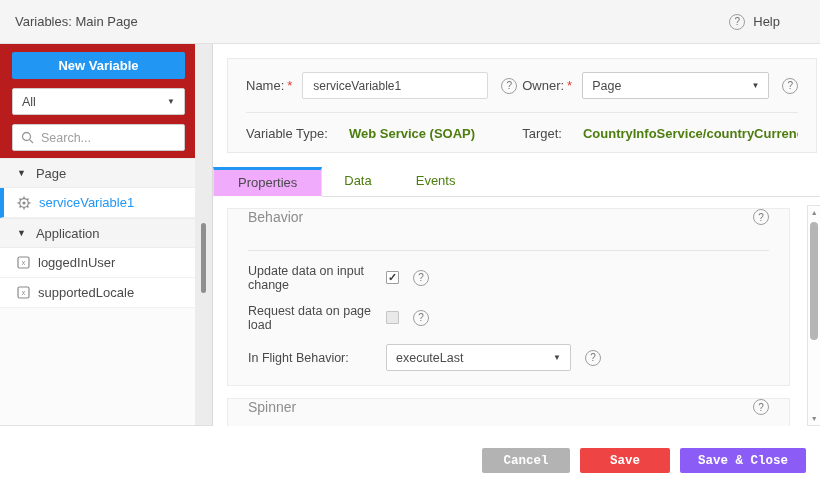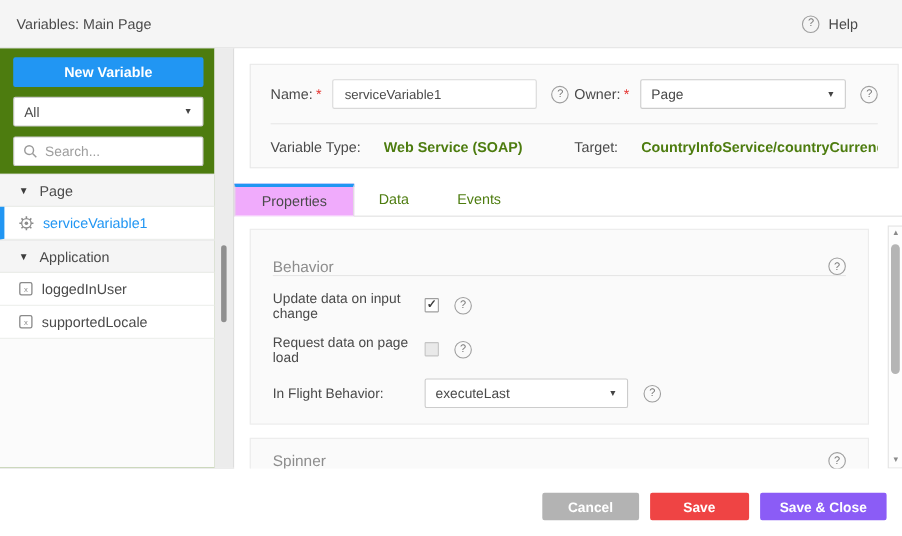--- a/index.html
+++ b/index.html
@@ -16,21 +16,21 @@
   .hdr-title { font-size: 13px; color: #4a4a4a; }
   .hdr-help { margin-left: auto; display: flex; align-items: center; gap: 8px; font-size: 13px; color: #4a4a4a; cursor: pointer; }
   .helpicon {
     width: 16px; height: 16px; border: 1px solid #9e9e9e; border-radius: 50%;
     display: inline-flex; align-items: center; justify-content: center;
     font-size: 10px; color: #757575; flex: 0 0 auto; background: transparent;
   }
   
   .body { display: flex; height: 382px; }
   .left-wrap { display: flex; width: 213px; border-bottom: 1px solid #e0e0e0; }
-  .sidebar { width: 195px; background: #4d7c0f; display: flex; flex-direction: column; }
+  .sidebar { width: 195px; background: #b91c1c; display: flex; flex-direction: column; }
   .side-controls { padding: 8px 10px 7px 12px; }
   .btn-new {
     display: block; width: 100%; height: 27px; background: #2196f3; color: #fff;
     border: none; border-radius: 2px; font-family: inherit; font-weight: bold; font-size: 13px;
     margin-bottom: 9px; cursor: pointer;
   }
   .sel {
     height: 27px; border: 1px solid #cccccc; border-radius: 2px; background: #fff;
     display: flex; align-items: center; padding: 0 9px; font-size: 12.5px; color: #4a4a4a; cursor: pointer;
   }
@@ -53,21 +53,21 @@
   }
   .tree-item.selected { border-left: 4px solid #2196f3; padding-left: 13px; color: #2196f3; }
   .tree-filler { flex: 1; background: #fbfbfb; }
   .side-scrollbar { width: 18px; background: #ececec; border-right: 1px solid #d9d9d9; position: relative; }
   .side-scrollbar .thumb { position: absolute; top: 179px; left: 6px; width: 5px; height: 70px; background: #8f8f8f; border-radius: 3px; }
   
   .main { flex: 1; position: relative; background: #fff; }
   .form-card {
     margin: 14px 12px 0 14px; height: 95px; background: #fafafa; border: 1px solid #e9e9e9; padding: 0 18px;
   }
-  .frow { display: flex; align-items: center; justify-content: flex-end; }
+  .frow { display: flex; align-items: center; }
   .frow1 { height: 53px; }
   .frow2 { height: 40px; font-size: 13px; }
   .fcol { flex: 1; display: flex; align-items: center; min-width: 0; }
   .flabel { font-size: 13px; color: #4a4a4a; white-space: nowrap; }
   .req { color: #e53935; margin-left: 3px; }
   .txt-input {
     width: 186px; height: 27px; margin-left: 10px; border: 1px solid #d9d9d9; border-radius: 2px;
     background: #fff; padding: 0 10px; font-family: inherit; font-size: 12px; color: #4a4a4a;
   }
   .owner-sel { width: 192px; margin-left: 10px; }
@@ -78,21 +78,21 @@
   .tabs { margin-top: 12px; height: 32px; display: flex; align-items: flex-end; border-bottom: 1px solid #e0e0e0; }
   .tab { padding: 0 22px; height: 31px; line-height: 31px; font-size: 13px; color: #4d7c0f; cursor: pointer; }
   .tab.active {
     background: #f0abfc; border: 1px solid #e0e0e0; border-bottom: 1px solid #fff;
     border-top: 3px solid #2196f3; margin-bottom: -1px; height: 30px; line-height: 26px;
     padding: 0 24px; color: #4a4a4a;
   }
   
   .scroll-area { position: relative; height: 229px; overflow: hidden; padding: 11px 0 0 14px; }
   .prop-card { width: 563px; background: #fafafa; border: 1px solid #ececec; padding: 0 20px; }
-  .card-head { height: 41px; display: flex; align-items: flex-end; }
+  .card-head { height: 41px; display: flex; align-items: flex-start; }
   .spinner-card { margin-top: 12px; }
   .spinner-card .card-head { height: 28px; }
   .card-title { font-size: 14px; color: #8d8d8d; }
   .card-head .helpicon { margin-left: auto; cursor: pointer; }
   .card-div { border-top: 1px solid #e6e6e6; }
   .prop-row { height: 27px; display: flex; align-items: center; margin-top: 13px; }
   .prop-row:last-child { margin-bottom: 14px; }
   .plabel { width: 138px; font-size: 12.5px; color: #4a4a4a; flex: 0 0 auto; }
   .checkbox {
     width: 13px; height: 13px; border: 1px solid #9e9e9e; border-radius: 1px; background: #fff;
@@ -107,21 +107,21 @@
     position: absolute; top: 8px; bottom: 0; right: 8px; width: 14px;
     background: #fdfdfd; border: 1px solid #e3e3e3;
   }
   .v-scrollbar .arrow { position: absolute; left: 0; right: 0; text-align: center; font-size: 7px; color: #8a8a8a; }
   .v-scrollbar .arrow.up { top: 3px; }
   .v-scrollbar .arrow.down { bottom: 3px; }
   .v-scrollbar .vthumb { position: absolute; top: 16px; left: 2px; width: 8px; height: 118px; background: #b5b5b5; border-radius: 4px; }
   
   .ftr { height: 61px; background: #fff; display: flex; justify-content: flex-end; gap: 10px; padding: 22px 14px 0 0; }
   .btn {
-    height: 25px; border: none; border-radius: 2px; color: #fff; font-family: Liberation Sans, sans-serif;
+    height: 25px; border: none; border-radius: 2px; color: #fff; font-family: Liberation Mono, monospace;
     font-weight: bold; font-size: 12.5px; padding: 0 18px; cursor: pointer;
   }
   .btn-cancel { background: #b3b3b3; min-width: 88px; }
   .btn-save { background: #ef4444; min-width: 90px; }
   .btn-saveclose { background: #8b5cf6; min-width: 93px; }
 </style>
 </head>
 <body>
 
 <div class="window">

